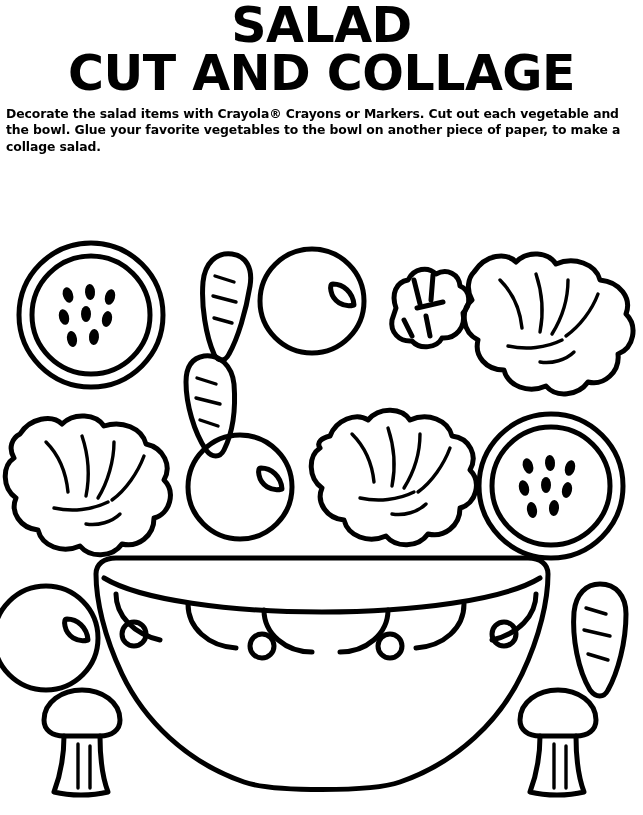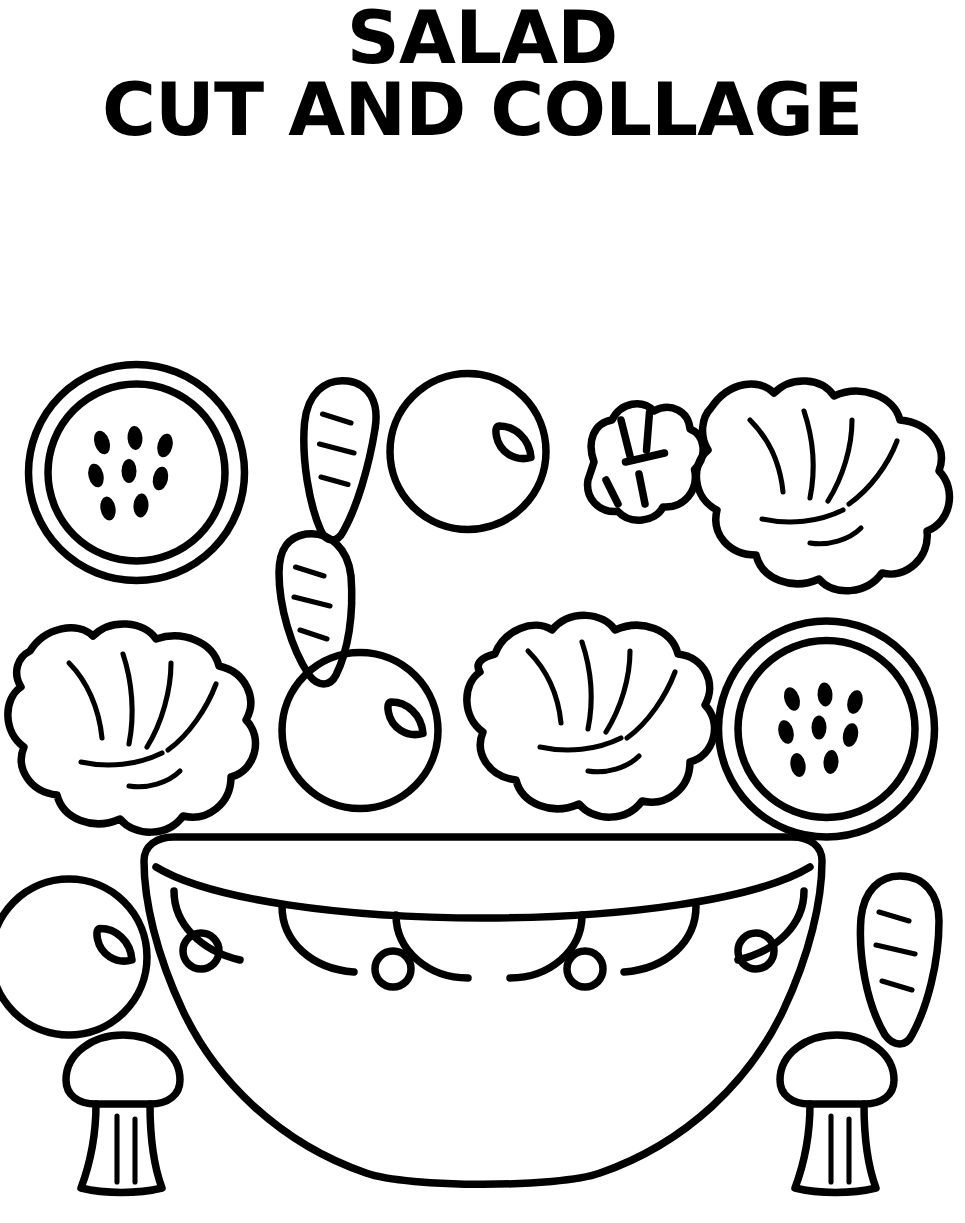--- a/index.html
+++ b/index.html
@@ -76,20 +76,21 @@
 </head>
 <body>
 
 <div class="page">
 
   <div class="title-block">
     <div class="title-line second">SALAD</div>
     <div class="title-line">CUT AND COLLAGE</div>
   </div>
 
+  <div class="instructions">Decorate the salad items with Crayola® Crayons or Markers. Cut out each vegetable and the bowl. Glue your favorite vegetables to the bowl on another piece of paper, to make a collage salad.</div>
 
   <div class="art">
     <svg width="643" height="619" viewBox="0 0 643 619" xmlns="http://www.w3.org/2000/svg">
 
       <g>
         <circle class="ln" cx="91" cy="119" r="72"></circle>
         <circle class="ln" cx="91" cy="119" r="59"></circle>
         <g class="seed">
           <ellipse cx="68" cy="99" rx="5" ry="8" transform="rotate(-18 68 99)"></ellipse>
           <ellipse cx="90" cy="96" rx="5" ry="8" transform="rotate(-4 90 96)"></ellipse>

